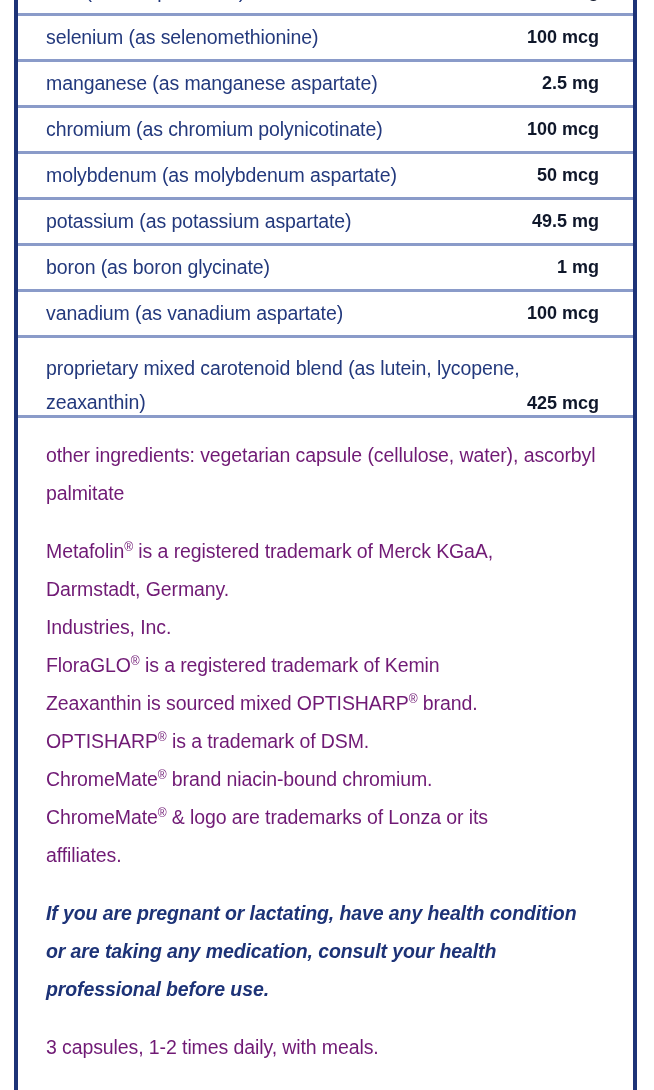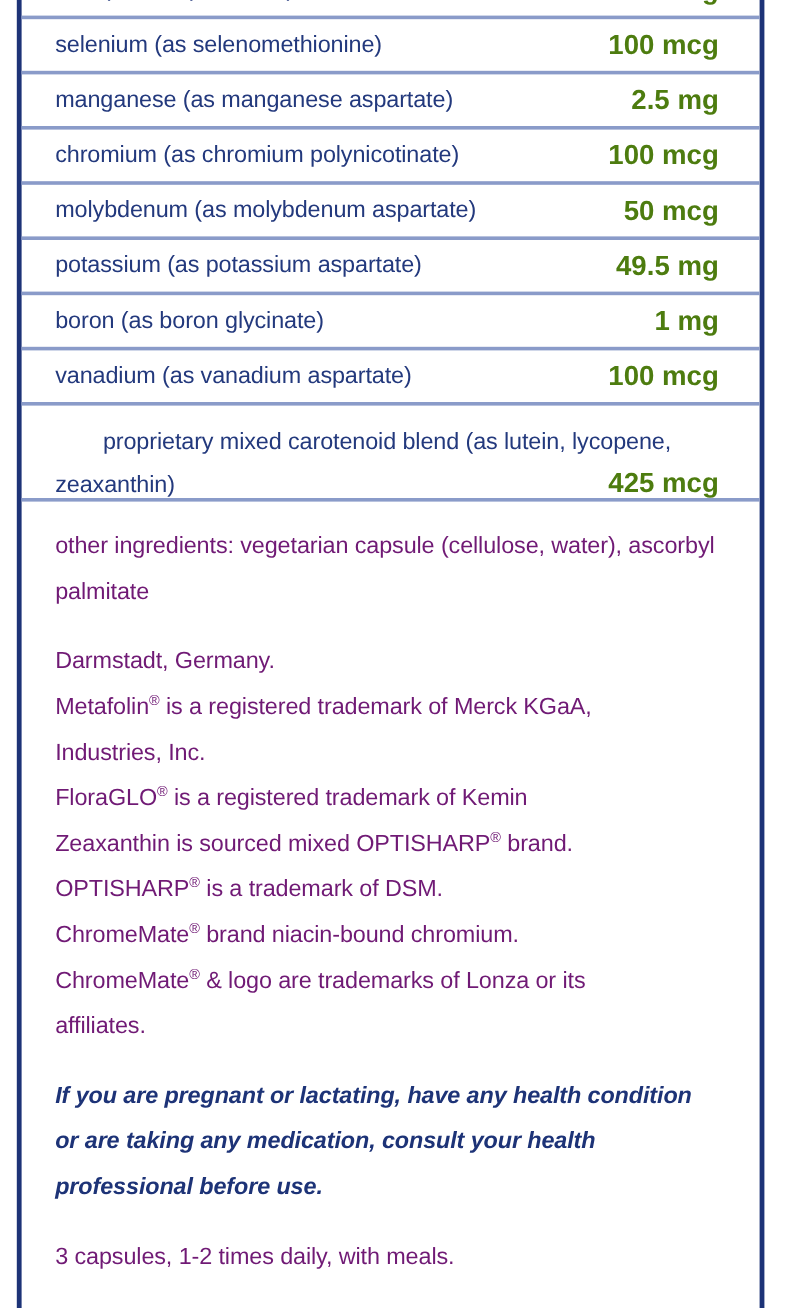--- a/index.html
+++ b/index.html
@@ -32,21 +32,20 @@
   
   .nutrient-table {
     width: 100%;
     border-collapse: collapse;
     table-layout: fixed;
   }
   .nutrient-row > td {
     border-bottom: 3px solid #8a9bc9;
     padding: 0;
     vertical-align: middle;
-    text-align: center;
   }
   .row-pad {
     height: 43px;
     display: flex;
     align-items: center;
     justify-content: space-between;
     padding: 0 34px 0 28px;
     box-sizing: border-box;
   }
   .row-pad.two-line {
@@ -55,22 +54,22 @@
     padding: 13px 34px 0 28px;
     border-radius: 10px;
   }
   .nutrient-name {
     color: #23397d;
     font-size: 19.5px;
     letter-spacing: -0.1px;
     white-space: nowrap;
   }
   .nutrient-amount {
-    color: #4d7c0f;
-    font-size: 23px;
+    color: #0f172a;
+    font-size: 18px;
     font-weight: bold;
     white-space: nowrap;
   }
   .blend-line1 {
     color: #23397d;
     font-size: 19.5px;
     letter-spacing: -0.1px;
     display: block;
     line-height: 34px;
   }
@@ -202,22 +201,22 @@
   </table>
 
   <div class="info-block">
 
     <p class="para">
       <span class="tm-line">other ingredients: vegetarian capsule (cellulose, water),</span>
       <span class="tm-line">ascorbyl palmitate</span>
     </p>
 
     <p class="para tm-lines">
+      <span class="tm-line"><span>Metafolin</span><sup>®</sup><span> is a registered trademark of Merck KGaA,</span></span>
       <span class="tm-line">Darmstadt, Germany.</span>
-      <span class="tm-line"><span>Metafolin</span><sup>®</sup><span> is a registered trademark of Merck KGaA,</span></span>
       <span class="tm-line">Industries, Inc.</span>
       <span class="tm-line"><span>FloraGLO</span><sup>®</sup><span> is a registered trademark of Kemin</span></span>
       <span class="tm-line"><span>Zeaxanthin is sourced mixed OPTISHARP</span><sup>®</sup><span> brand.</span></span>
       <span class="tm-line"><span>OPTISHARP</span><sup>®</sup><span> is a trademark of DSM.</span></span>
       <span class="tm-line"><span>ChromeMate</span><sup>®</sup><span> brand niacin-bound chromium.</span></span>
       <span class="tm-line"><span>ChromeMate</span><sup>®</sup><span> &amp; logo are trademarks of Lonza or its</span></span>
       <span class="tm-line">affiliates.</span>
     </p>
 
     <p class="para warning">

